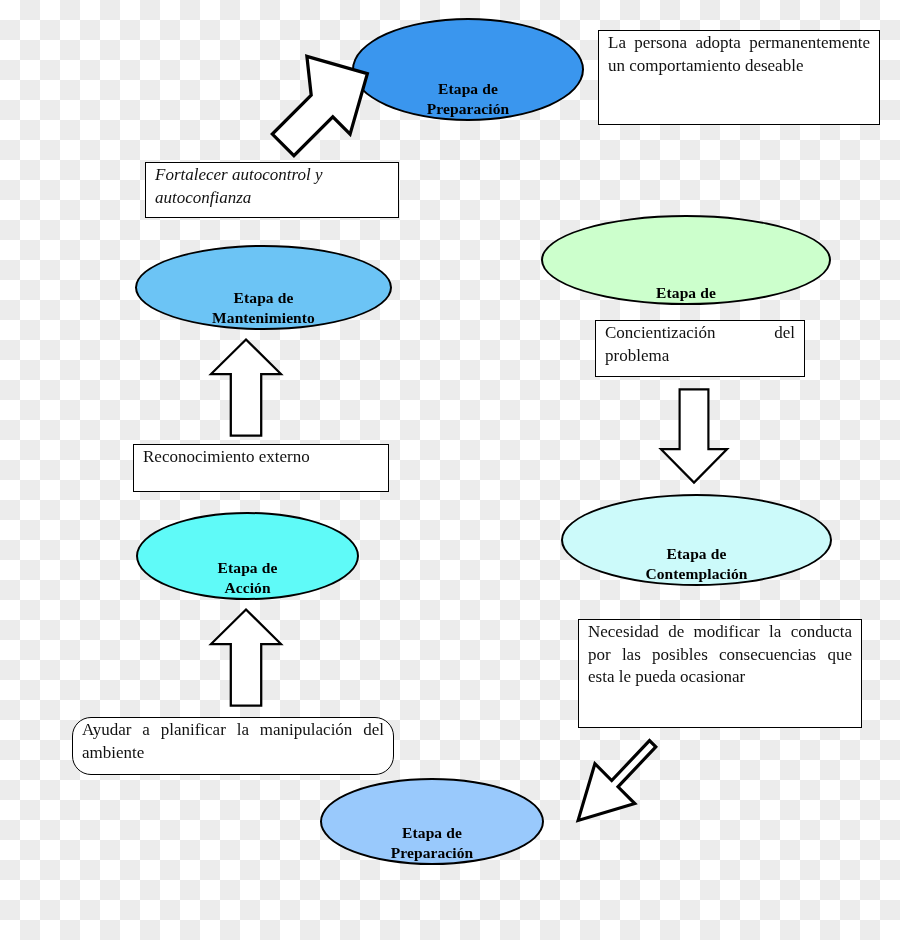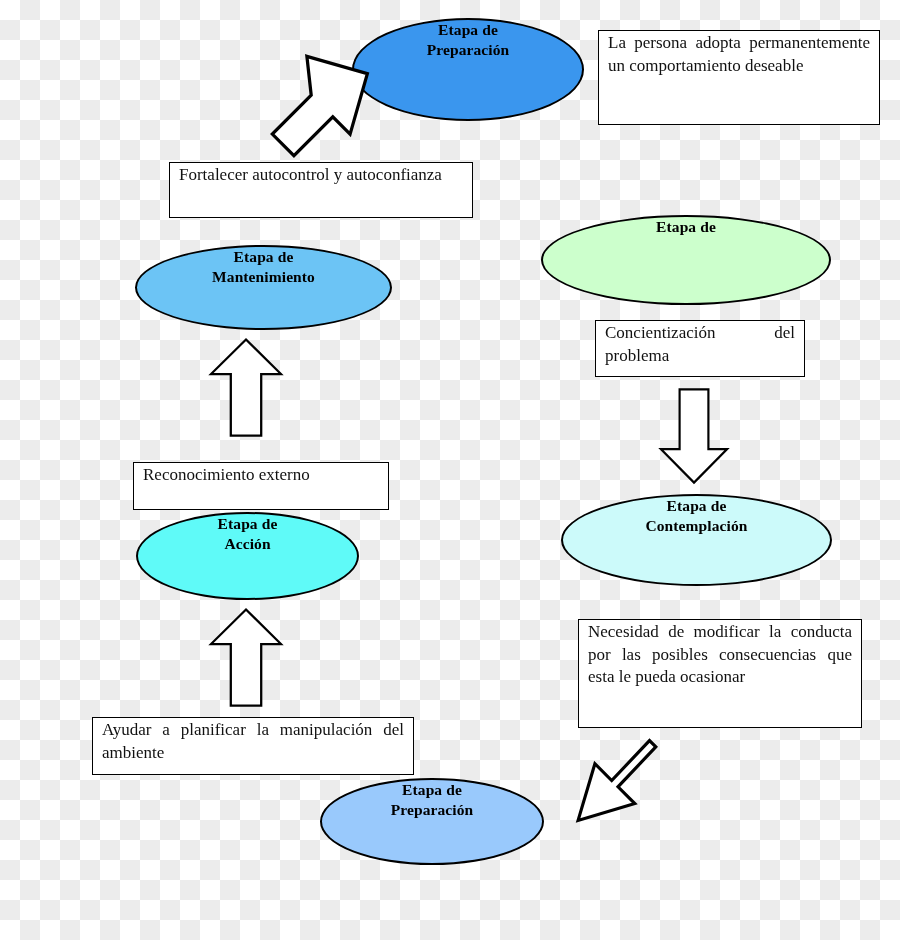--- a/index.html
+++ b/index.html
@@ -22,21 +22,21 @@
       linear-gradient(45deg, #ececec 25%, transparent 25%, transparent 75%, #ececec 75%, #ececec),
       linear-gradient(45deg, #ececec 25%, transparent 25%, transparent 75%, #ececec 75%, #ececec);
     background-size: 40px 40px;
     background-position: 0 0, 20px 20px;
   }
 
   
   .node {
     position: absolute;
     display: flex;
-    align-items: flex-start;
+    align-items: flex-end;
     justify-content: center;
     text-align: center;
     border: 2px solid #000000;
     border-radius: 50%;
     box-sizing: border-box;
     font-weight: bold;
     color: #000000;
     line-height: 1.28;
     letter-spacing: 0.1px;
     font-size: 15.5px;
@@ -112,29 +112,29 @@
     <span>
       <span>Etapa de</span>
       <span>Contemplación</span>
     </span>
   </div>
 
   <div class="textbox justify" style="left: 598px; top: 30px; width: 282px; min-height: 95px;">
     <p>La persona adopta permanentemente un comportamiento deseable</p>
   </div>
 
-  <div class="textbox" style="left: 169px; top: 162px; width: 304px; min-height: 56px;">
+  <div class="textbox" style="left: 145px; top: 162px; width: 254px; min-height: 56px; font-style: italic;">
     <p>Fortalecer autocontrol y autoconfianza</p>
   </div>
 
-  <div class="textbox" style="left: 133px; top: 462px; width: 256px; min-height: 48px;">
+  <div class="textbox" style="left: 133px; top: 444px; width: 256px; min-height: 48px;">
     <p>Reconocimiento externo</p>
   </div>
 
-  <div class="textbox justify" style="left: 92px; top: 717px; width: 322px; min-height: 58px;">
+  <div class="textbox justify" style="left: 72px; top: 717px; width: 322px; min-height: 58px; border-radius: 19px;">
     <p>Ayudar a planificar la manipulación del ambiente</p>
   </div>
 
   <div class="textbox justify" style="left: 595px; top: 320px; width: 210px; min-height: 57px;">
     <p>Concientización del problema</p>
   </div>
 
   <div class="textbox justify" style="left: 578px; top: 619px; width: 284px; min-height: 109px;">
     <p>Necesidad de modificar la conducta por las posibles consecuencias que esta le pueda ocasionar</p>
   </div>

